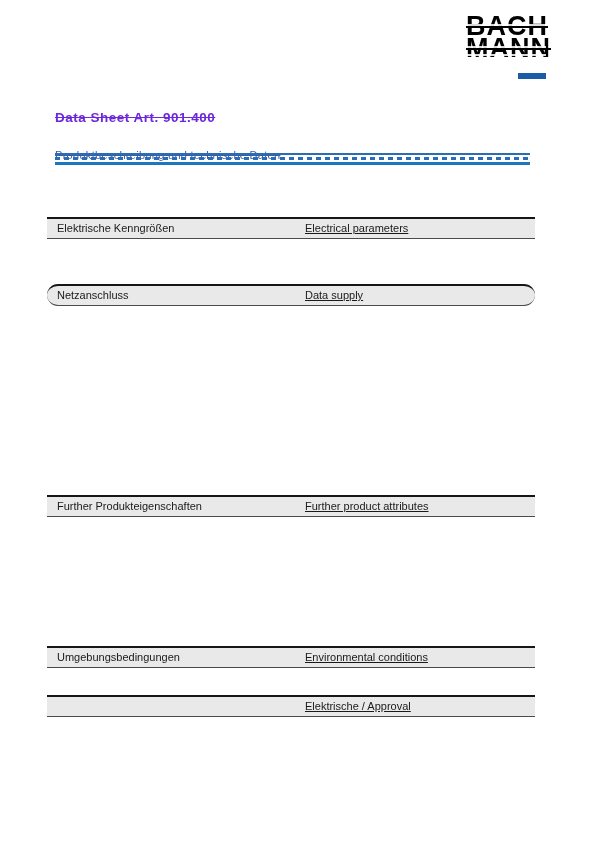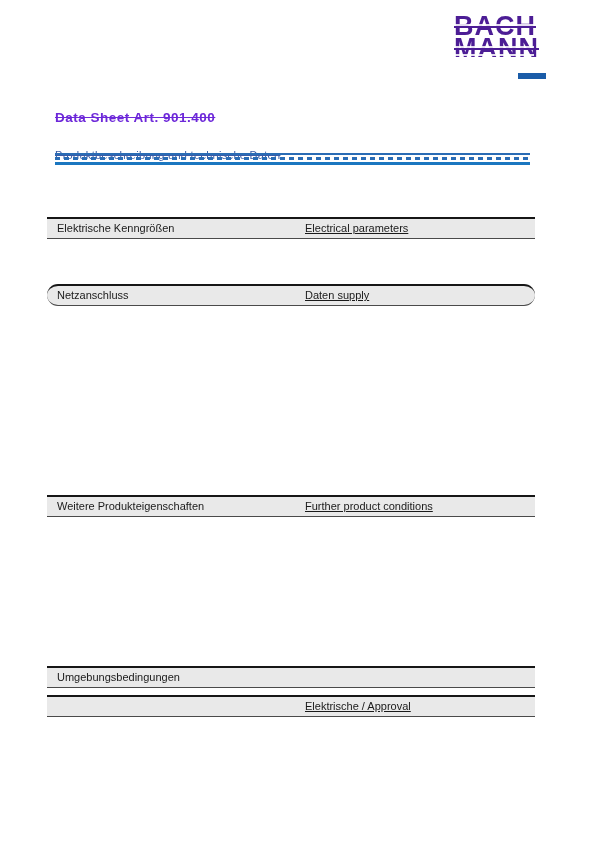--- a/index.html
+++ b/index.html
@@ -8,25 +8,25 @@
     width: 601px;
     height: 850px;
     background: #ffffff;
     overflow: hidden;
     font-family: "Liberation Sans", sans-serif;
   }
 
   
   .logo {
     position: absolute;
-    left: 454px;
+    left: 466px;
     top: 15px;
     width: 86px;
     height: 68px;
-    color: #4c1d95;
+    color: #000000;
   }
   .logo .logo-line {
     display: block;
     font-weight: bold;
     font-size: 27px;
     line-height: 22px;
     letter-spacing: 1px;
     text-decoration: line-through;
   }
   .logo .scanline {
@@ -106,21 +106,21 @@
     line-height: 19px;
     color: #1a1a1a;
     white-space: nowrap;
   }
   .section-bar .label-de { left: 10px; }
   .section-bar .label-en { left: 258px; text-decoration: underline; }
 
   .bar-1 { top: 217px; }
   .bar-2 { top: 284px; border-radius: 11px; }
   .bar-3 { top: 495px; }
-  .bar-4 { top: 666px; text-align: center; }
+  .bar-4 { top: 646px; text-align: center; }
   .bar-5 { top: 695px; }
 </style>
 </head>
 <body>
 
 <div class="page">
 
   <div class="logo">
     <span class="logo-line">BACH</span>
     <span class="logo-line">MANN</span>
@@ -139,29 +139,30 @@
     <div class="sep-thick"></div>
   </div>
 
   <div class="section-bar bar-1">
     <span class="label-de">Elektrische Kenngrößen</span>
     <span class="label-en">Electrical parameters</span>
   </div>
 
   <div class="section-bar bar-2">
     <span class="label-de">Netzanschluss</span>
-    <span class="label-en">Daten supply</span>
+    <span class="label-en">Data supply</span>
   </div>
 
   <div class="section-bar bar-3">
-    <span class="label-de">Weitere Produkteigenschaften</span>
-    <span class="label-en">Further product conditions</span>
+    <span class="label-de">Further Produkteigenschaften</span>
+    <span class="label-en">Further product attributes</span>
   </div>
 
   <div class="section-bar bar-4">
     <span class="label-de">Umgebungsbedingungen</span>
+    <span class="label-en">Environmental conditions</span>
   </div>
 
   <div class="section-bar bar-5">
     <span class="label-en">Elektrische / Approval</span>
   </div>
 
 </div>
 
 </body></html>

